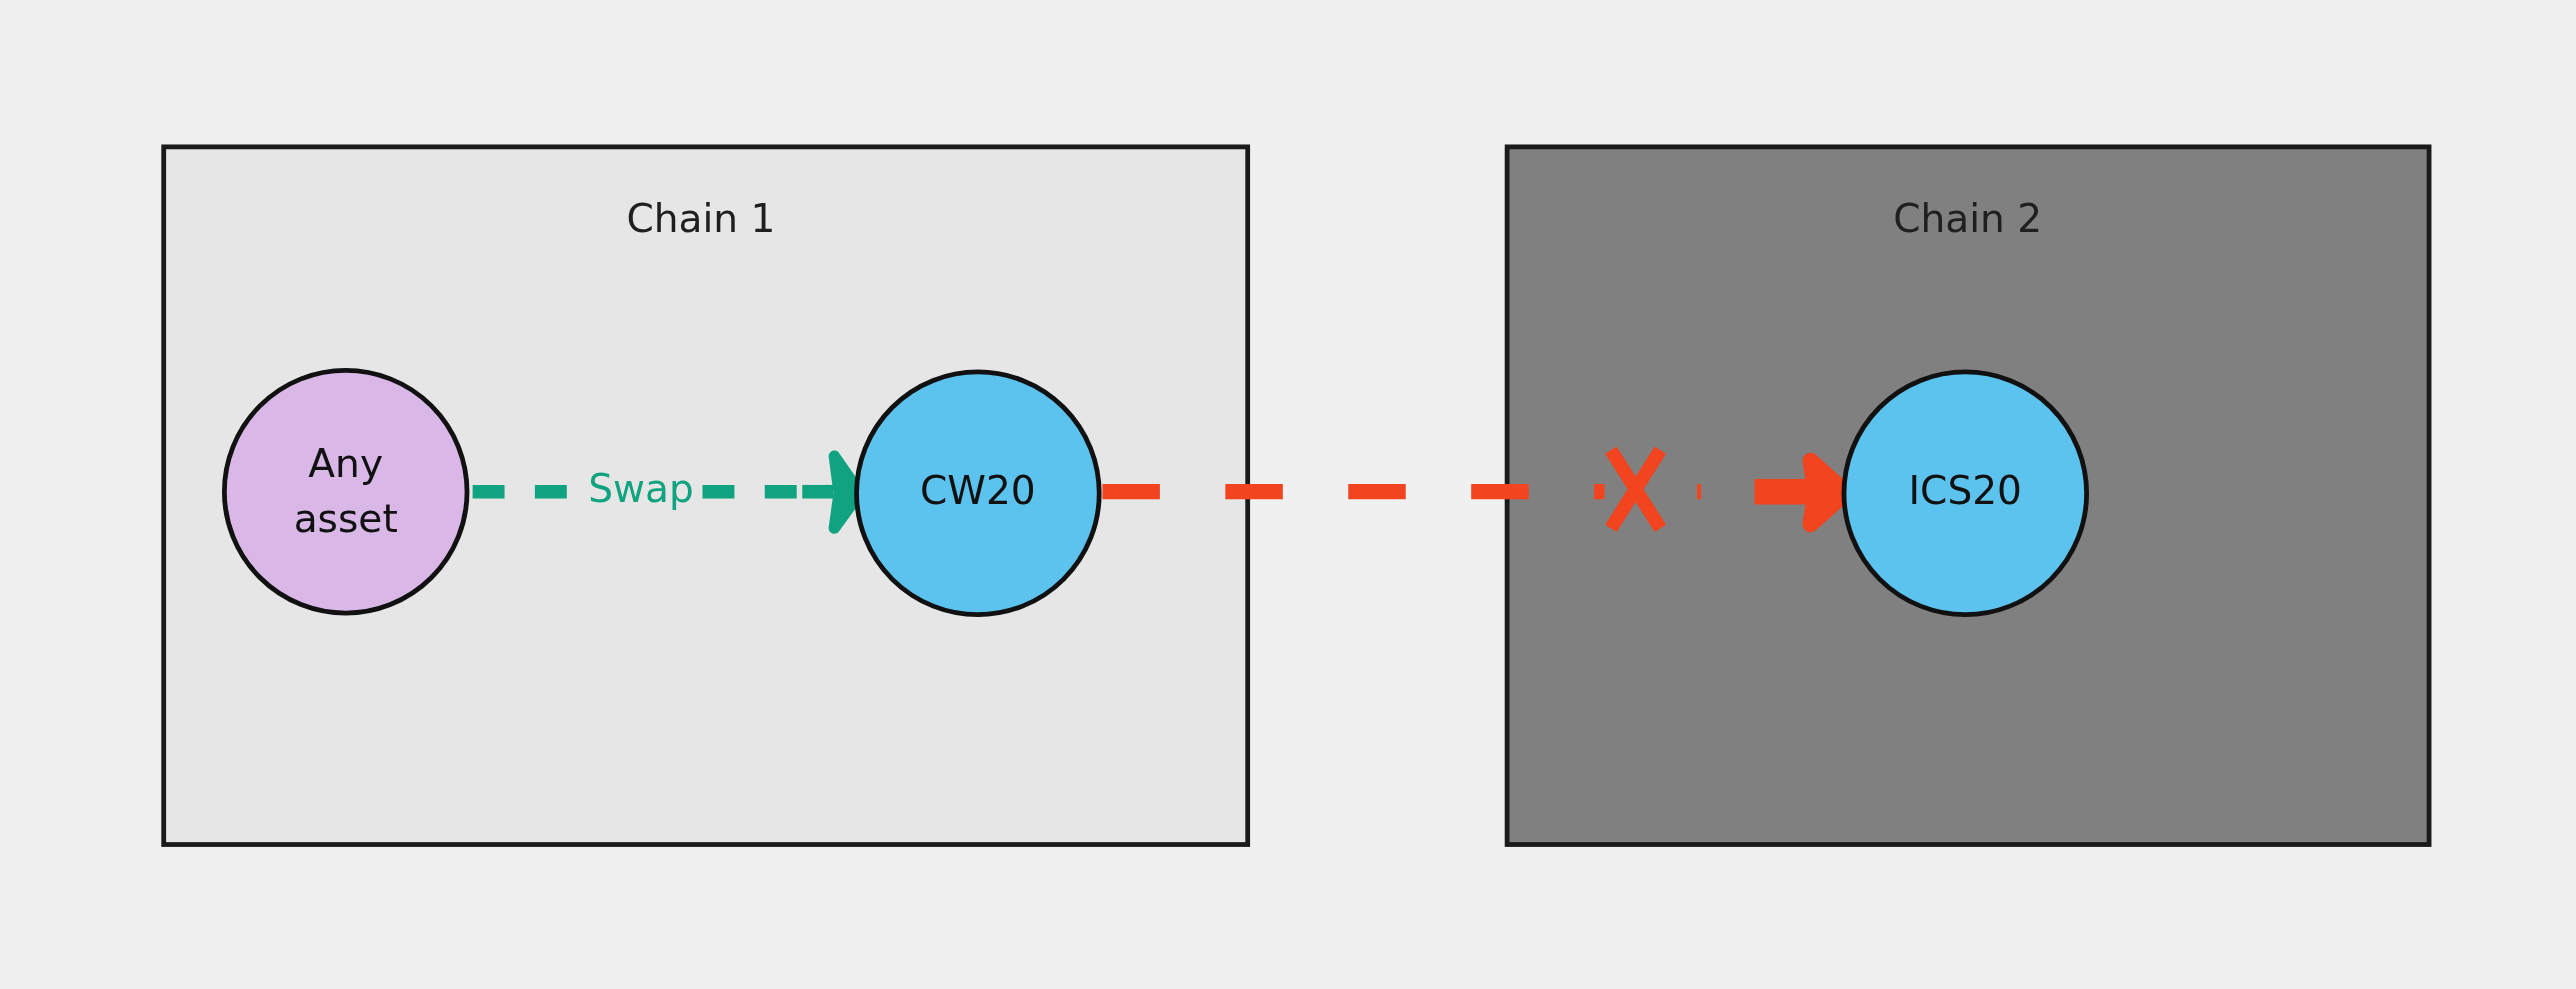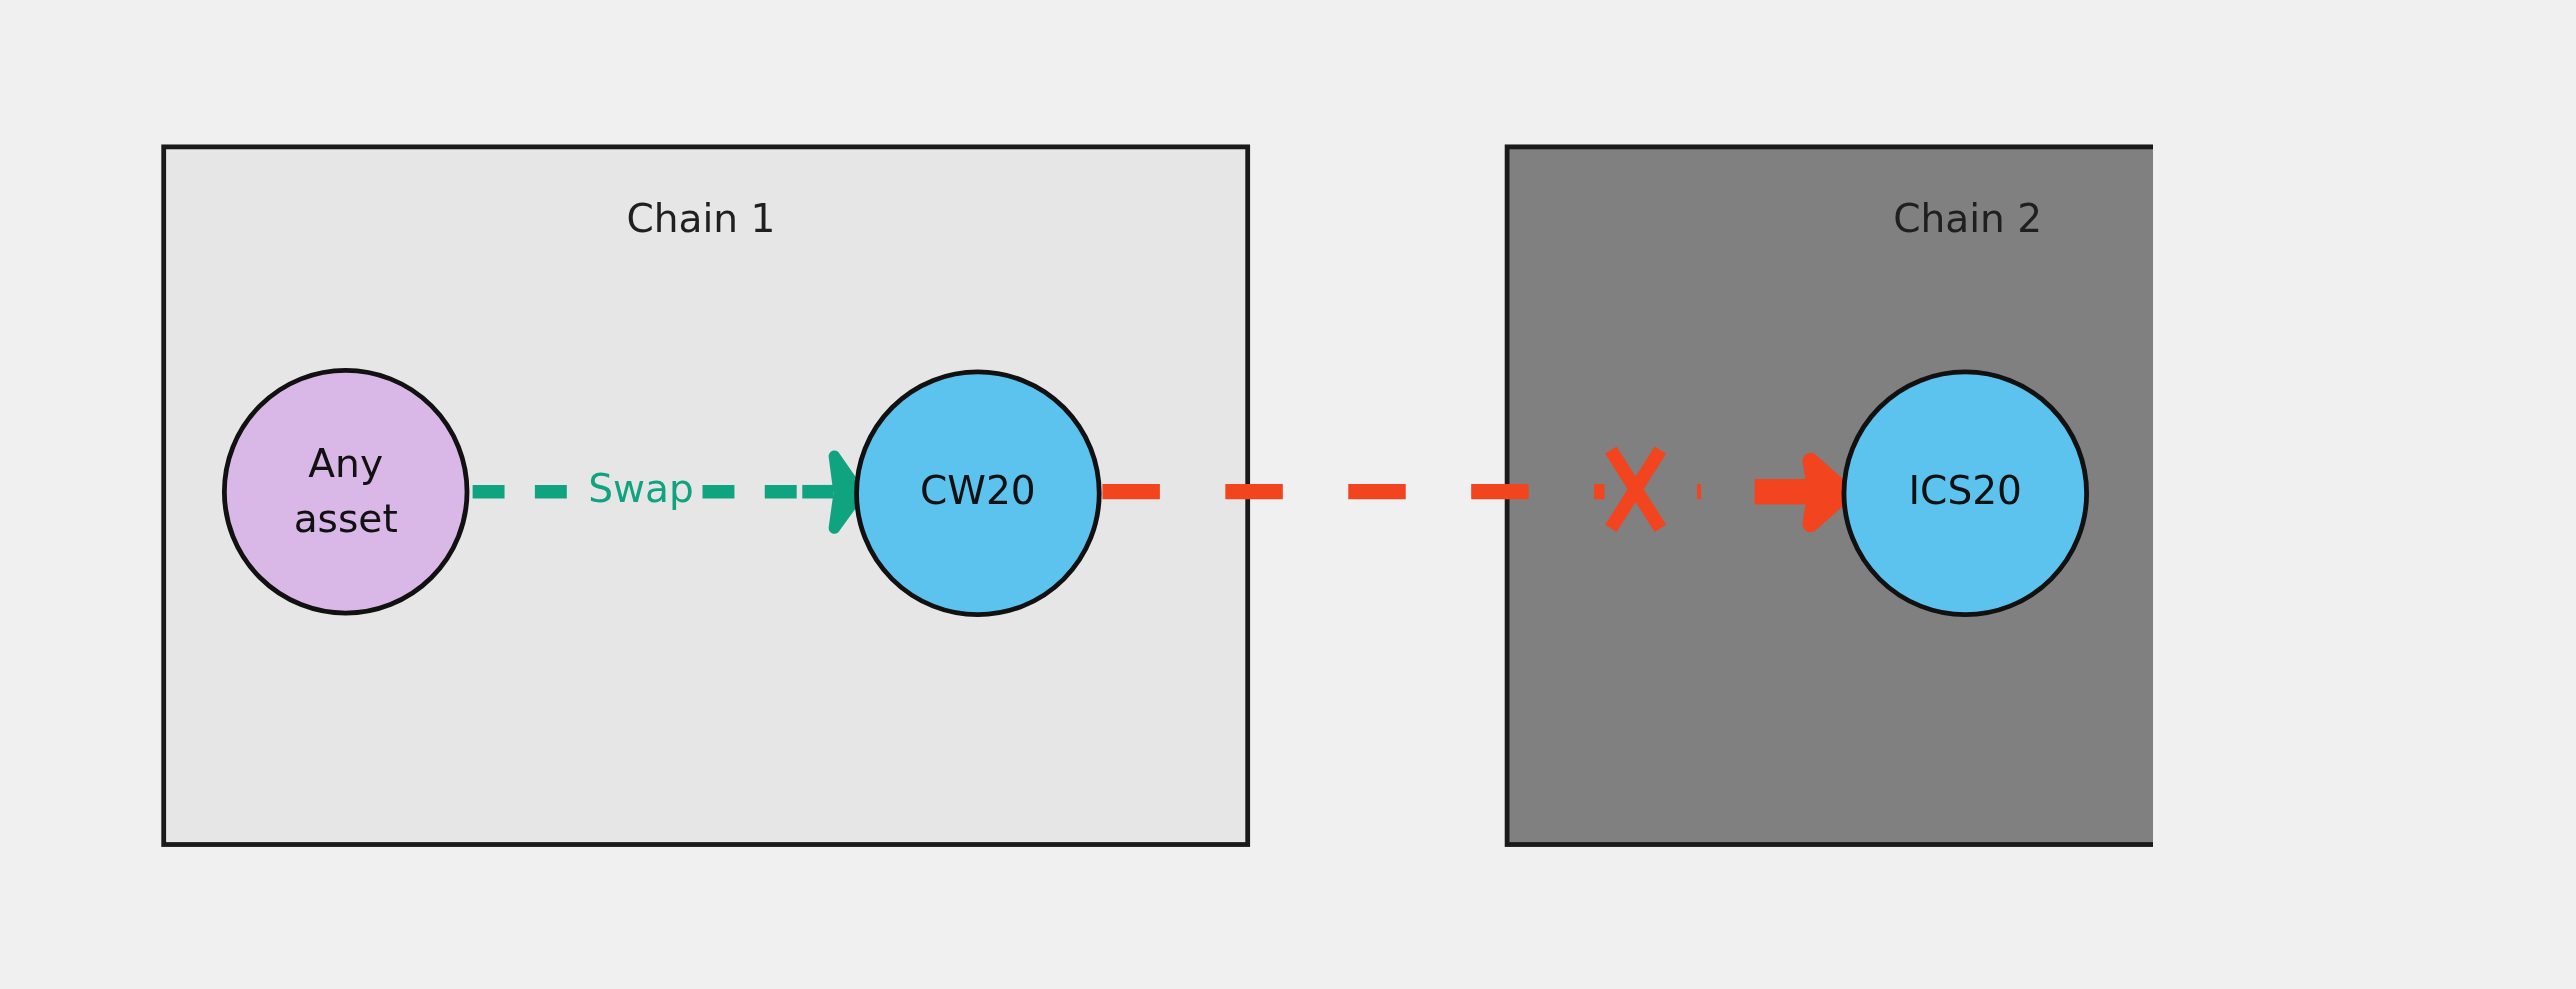--- a/index.html
+++ b/index.html
@@ -5,21 +5,21 @@
   html, body {
     margin: 0;
     padding: 0;
     background: #f0f0f0;
   }
   body {
     font-family: "DejaVu Sans", "Liberation Sans", sans-serif;
   }
   #diagram-root {
     position: relative;
-    width: 2153px;
+    width: 2576px;
     height: 989px;
     background: #f0f0f0;
     overflow: hidden;
   }
   #diagram-svg {
     position: absolute;
     left: 0;
     top: 0;
     width: 2576px;
     height: 989px;

